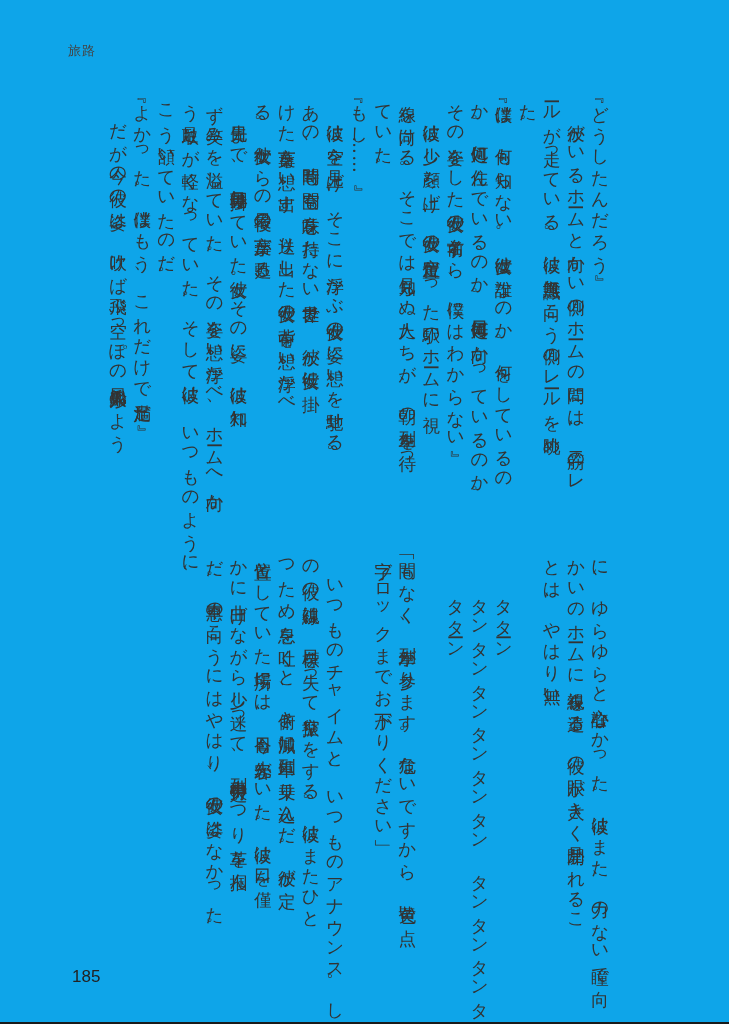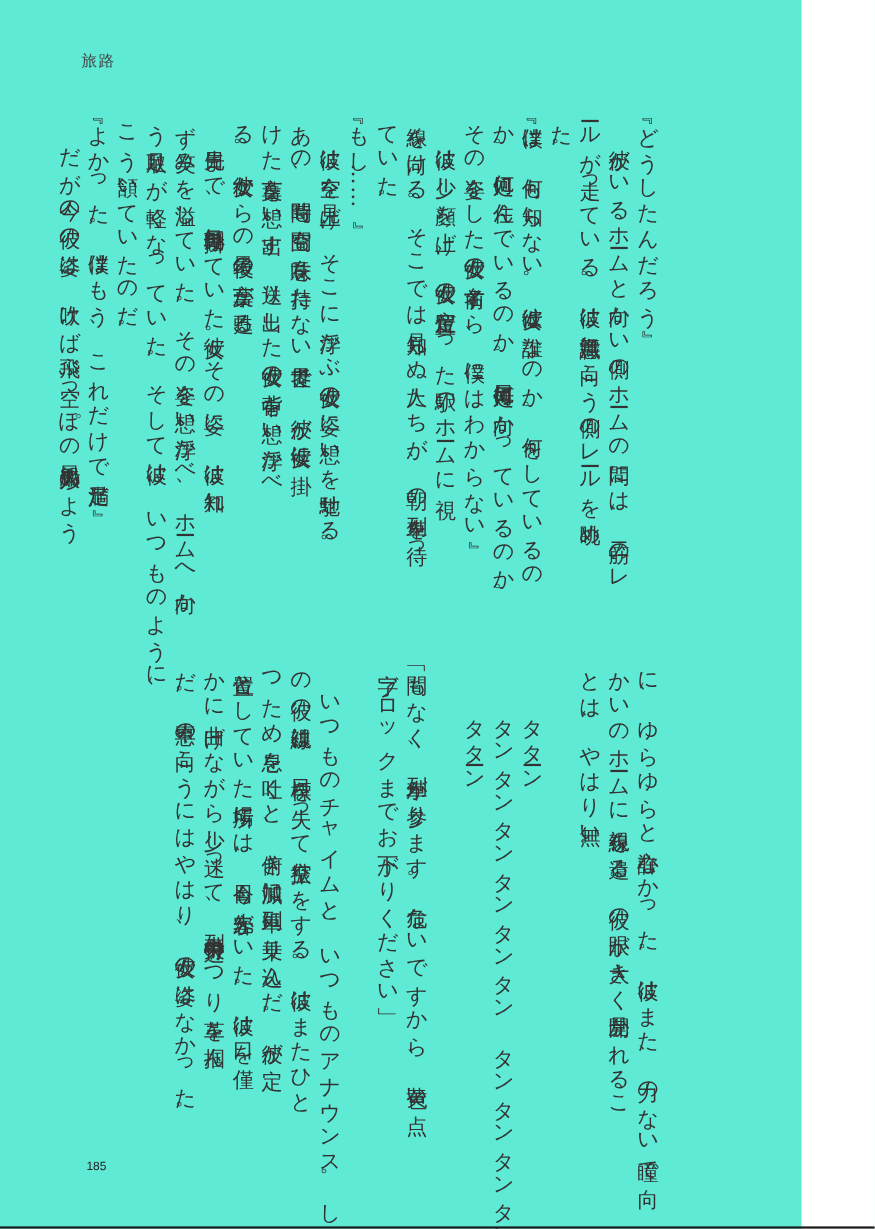--- a/index.html
+++ b/index.html
@@ -11,23 +11,23 @@
     width: 729px;
     height: 1024px;
     position: relative;
     overflow: hidden;
     font-family: "DejaVu Serif", "Liberation Serif", serif;
     color: #3a3a3a;
   }
   .page {
     position: absolute;
     left: 0; top: 0;
-    width: 668px;
+    width: 729px;
     height: 1024px;
-    background: #5eead4;
+    background: #0ea5e9;
   }
   .running-head {
     position: absolute;
     left: 68px;
     top: 42px;
     font-size: 13px;
     color: #444;
     letter-spacing: 1px;
   }
   .block {
@@ -54,21 +54,21 @@
     white-space: nowrap;
   }
   .line.empty {
     visibility: hidden;
   }
   .folio {
     position: absolute;
     left: 72px;
     top: 967px;
     font-family: "Liberation Sans", "DejaVu Sans", sans-serif;
-    font-size: 10px;
+    font-size: 17px;
     color: #222;
   }
   .bottom-edge {
     position: absolute;
     left: 0;
     bottom: 0;
     width: 729px;
     height: 2px;
     background: #1a1a1a;
   }

